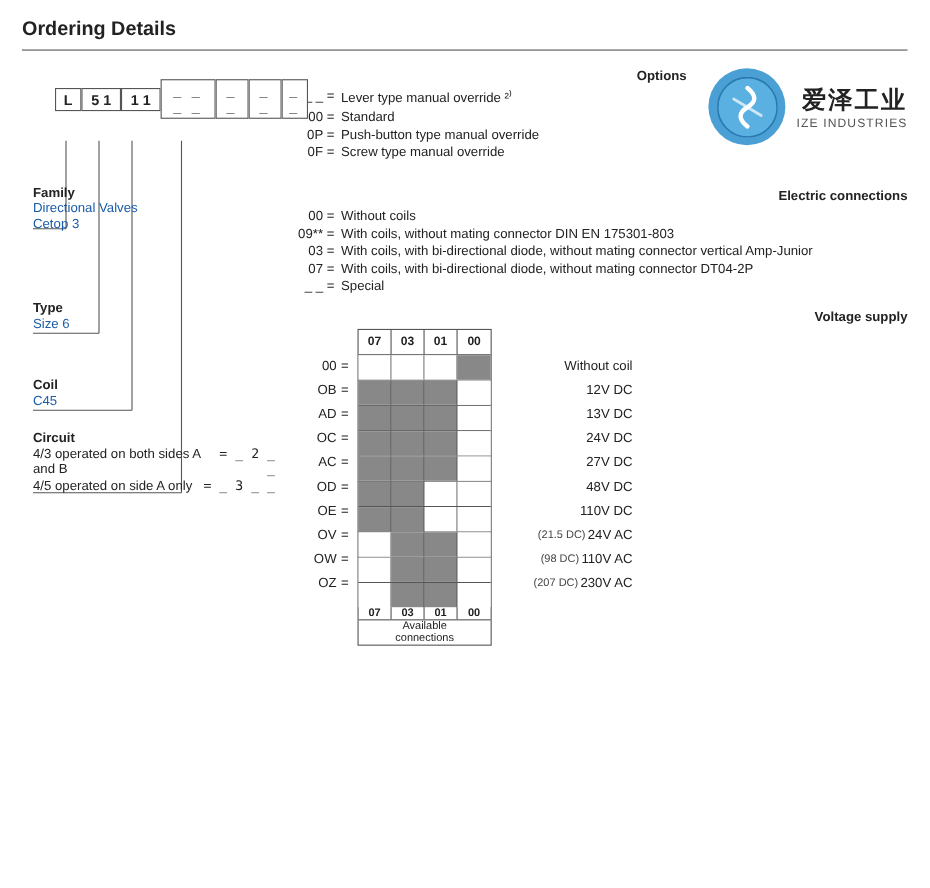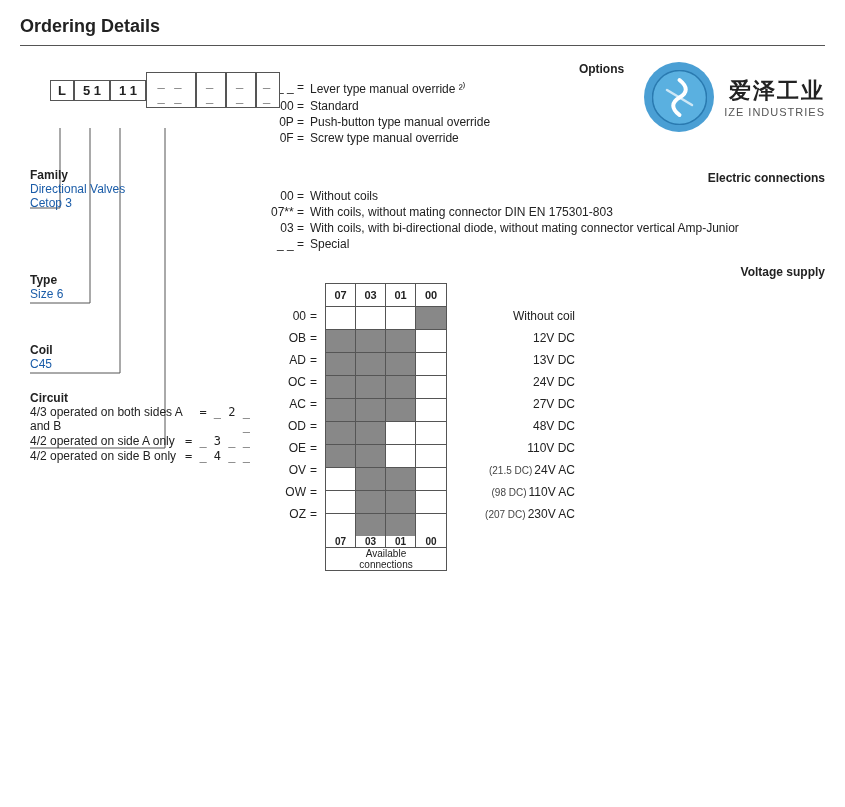--- a/index.html
+++ b/index.html
@@ -229,26 +229,22 @@
         <div class="label-value">C45</div>
       </div>
 
       <div style="position:absolute; top:263px; left:-20px; width:220px;">
         <div class="label-title">Circuit</div>
         <div class="circuit-row">
           <span>4/3 operated on both sides A and B</span>
           <span class="circuit-eq">= _ 2 _ _</span>
         </div>
         <div class="circuit-row">
-          <span>4/2 operated on side A only</span>
+          <span>4/5 operated on side A only</span>
           <span class="circuit-eq">= _ 3 _ _</span>
-        </div>
-        <div class="circuit-row">
-          <span>4/2 operated on side B only</span>
-          <span class="circuit-eq">= _ 4 _ _</span>
         </div>
       </div>
     </div>
 
   </div>
 
   <div class="right-col">
 
     <div style="display:flex; justify-content:space-between; align-items:flex-start; margin-bottom:10px;">
 
@@ -288,26 +284,30 @@
     </div>
 
     <div class="right-section">
       <div class="section-title">Electric connections</div>
 
       <div class="option-row">
         <span class="option-code">00 =</span>
         <span class="option-desc">Without coils</span>
       </div>
       <div class="option-row">
-        <span class="option-code">07** =</span>
+        <span class="option-code">09** =</span>
         <span class="option-desc">With coils, without mating connector DIN EN 175301-803</span>
       </div>
       <div class="option-row">
         <span class="option-code">03 =</span>
         <span class="option-desc">With coils, with bi-directional diode, without mating connector vertical Amp-Junior</span>
+      </div>
+      <div class="option-row">
+        <span class="option-code">07 =</span>
+        <span class="option-desc">With coils, with bi-directional diode, without mating connector DT04-2P</span>
       </div>
       <div class="option-row">
         <span class="option-code">_ _ =</span>
         <span class="option-desc">Special</span>
       </div>
     </div>
 
     <div class="voltage-section right-section">
       <div class="section-title">Voltage supply</div>
 

